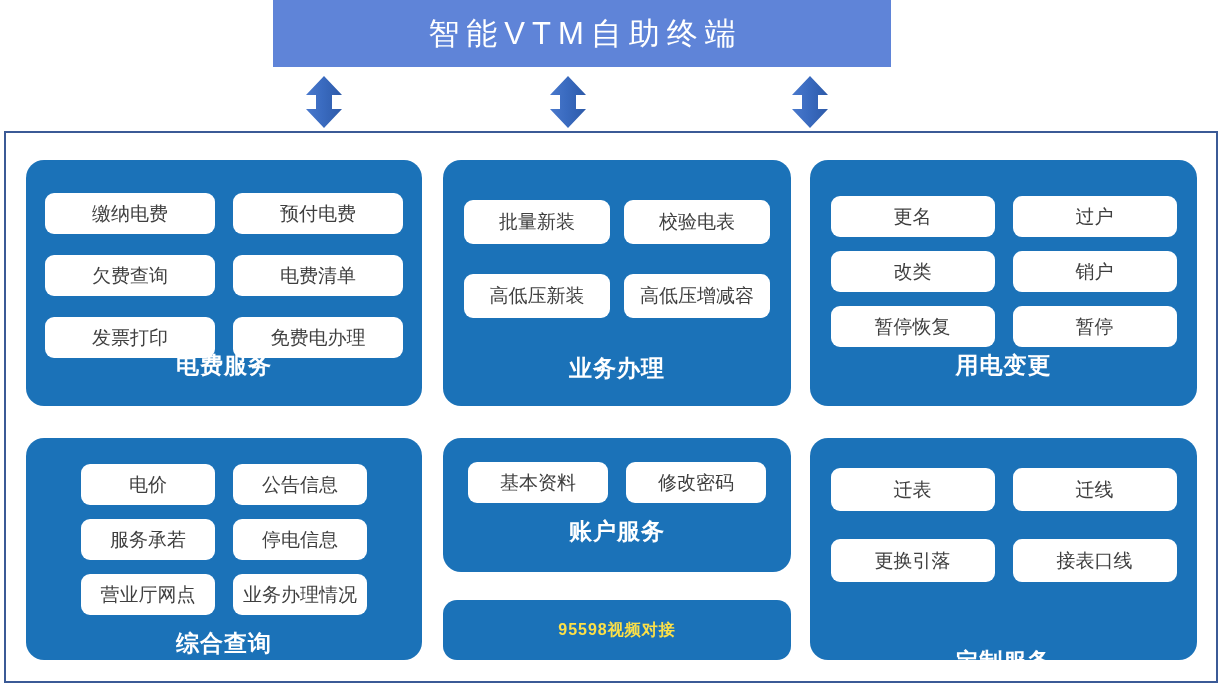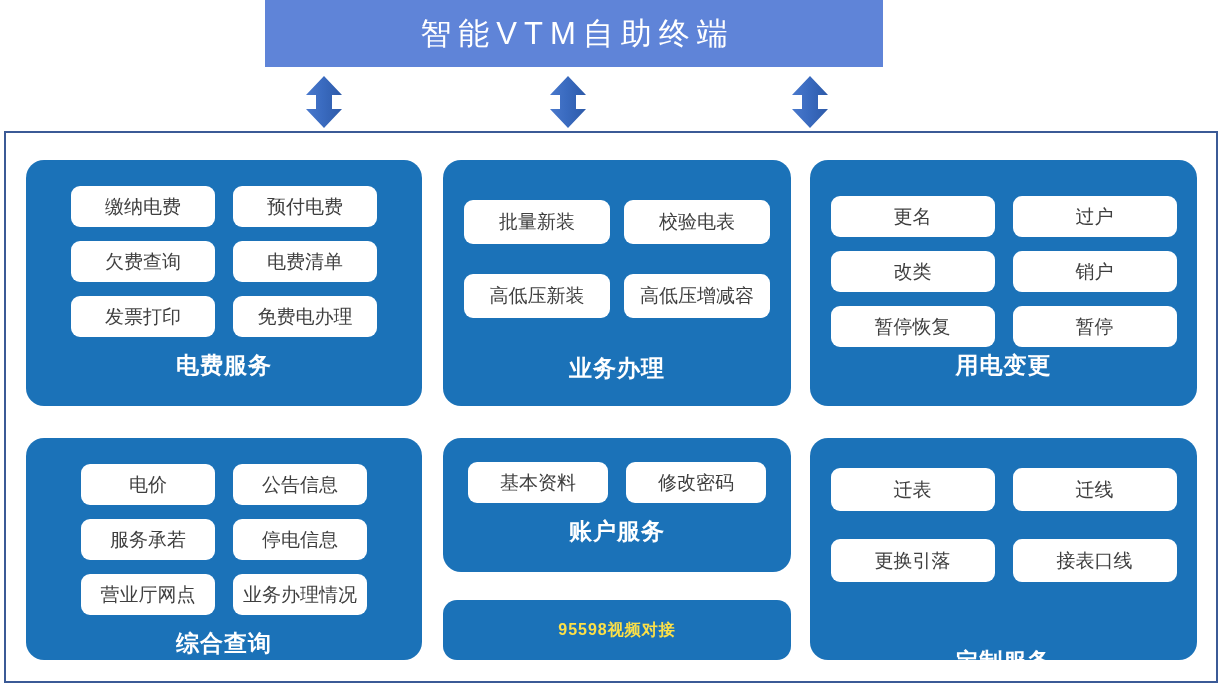--- a/index.html
+++ b/index.html
@@ -11,21 +11,21 @@
     width: 1225px;
     height: 689px;
     position: relative;
     overflow: hidden;
     font-family: "Liberation Sans", "DejaVu Sans", sans-serif;
   }
 
   
   #header-banner {
     position: absolute;
-    left: 265px;
+    left: 273px;
     top: 0px;
     width: 618px;
     height: 67px;
     background: #5f84d8;
     display: flex;
     align-items: center;
     justify-content: center;
   }
   #header-title {
     color: #ffffff;
@@ -87,21 +87,21 @@
     text-align: center;
     color: #ffffff;
     font-size: 23px;
     font-weight: bold;
     letter-spacing: 1px;
   }
 
   
   #panel-fee { left: 26px;  top: 160px; width: 396px; height: 246px; }
   #panel-fee .panel-grid  { top: 26px; padding: 0 18px; gap: 14px 18px; }
-  #panel-fee .panel-item  { width: 144px; height: 41px; }
+  #panel-fee .panel-item  { width: 170px; height: 41px; margin-top: 7px; }
   #panel-fee .panel-title { top: 190px; }
 
   
   #panel-business { left: 443px; top: 160px; width: 348px; height: 246px; }
   #panel-business .panel-grid  { top: 40px; padding: 0 4px; gap: 30px 14px; }
   #panel-business .panel-item  { width: 146px; height: 44px; font-size: 19px; }
   #panel-business .panel-title { top: 193px; }
 
   
   #panel-change { left: 810px; top: 160px; width: 387px; height: 246px; }

